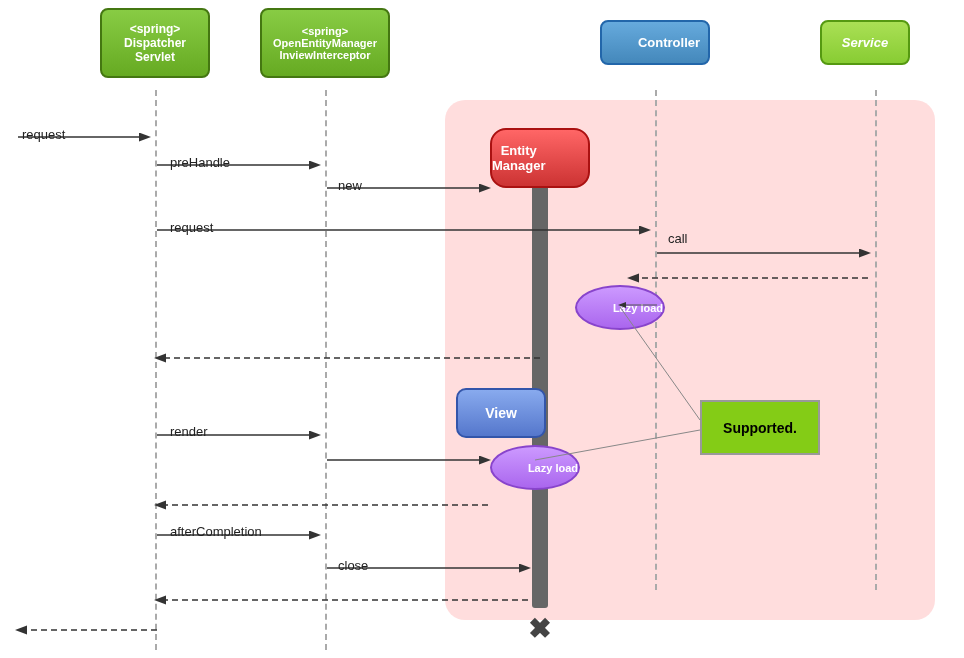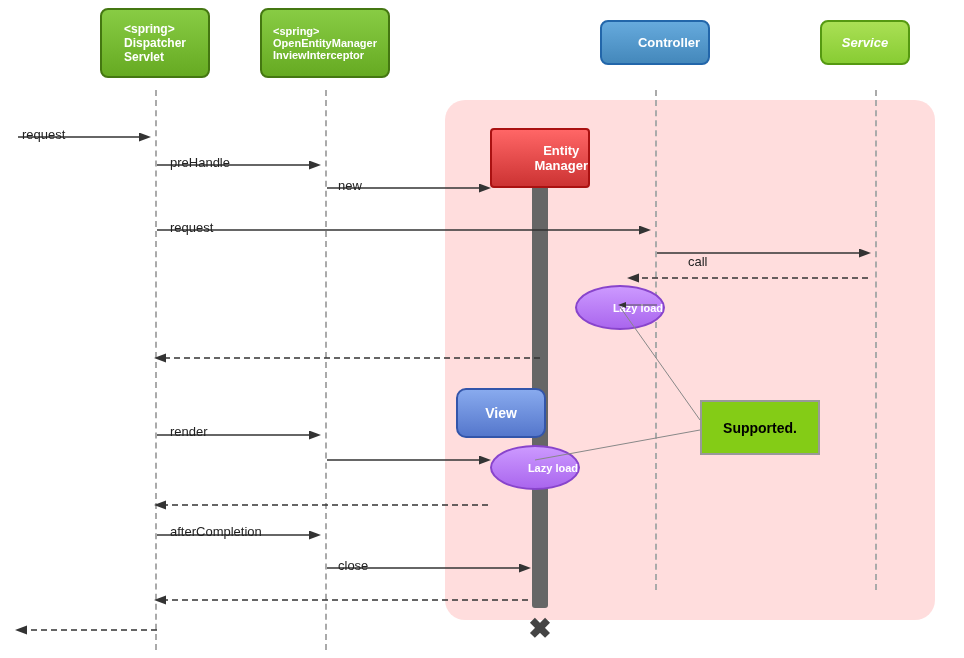--- a/index.html
+++ b/index.html
@@ -14,21 +14,21 @@
     }
     .diagram-container {
       position: relative;
       width: 964px;
       height: 658px;
     }
     
     .node {
       position: absolute;
       border-radius: 8px;
-      text-align: left;
+      text-align: center;
       display: flex;
       align-items: center;
       justify-content: center;
       font-size: 13px;
       font-weight: bold;
     }
     .node-dispatcher {
       background: linear-gradient(to bottom, #88cc44, #66aa22);
       border: 2px solid #447711;
       color: #fff;
@@ -63,31 +63,31 @@
       width: 90px;
       height: 45px;
       top: 20px;
       left: 820px;
       font-style: italic;
     }
     
     .node-entitymanager {
       background: linear-gradient(to bottom, #ff6666, #cc3333);
       border: 2px solid #aa1111;
-      border-radius: 4px;
+      border-radius: 16px;
       color: #fff;
       width: 100px;
       height: 60px;
       top: 128px;
       left: 490px;
       position: absolute;
       text-align: center;
       display: flex;
       align-items: center;
-      justify-content: flex-end;
+      justify-content: flex-start;
       font-weight: bold;
       font-size: 13px;
     }
     
     .pink-area {
       position: absolute;
       background: rgba(255, 180, 180, 0.45);
       border-radius: 20px;
       top: 100px;
       left: 445px;
@@ -298,18 +298,18 @@
 
     <line x1="620" y1="307" x2="700" y2="420" stroke="#888" stroke-width="1"></line>
     <line x1="535" y1="460" x2="700" y2="430" stroke="#888" stroke-width="1"></line>
 
   </svg>
 
   <div class="label" style="top:127px; left:22px;">request</div>
   <div class="label" style="top:155px; left:170px;">preHandle</div>
   <div class="label" style="top:178px; left:338px;">new</div>
   <div class="label" style="top:220px; left:170px;">request</div>
-  <div class="label" style="top:254px; left:668px;margin-left:20px;">call</div>
+  <div class="label" style="top:231px; left:668px;">call</div>
   <div class="label" style="top:424px; left:170px;">render</div>
   <div class="label" style="top:524px; left:170px;">afterCompletion</div>
   <div class="label" style="top:558px; left:338px;">close</div>
 
 </div>
 
 </body></html>

